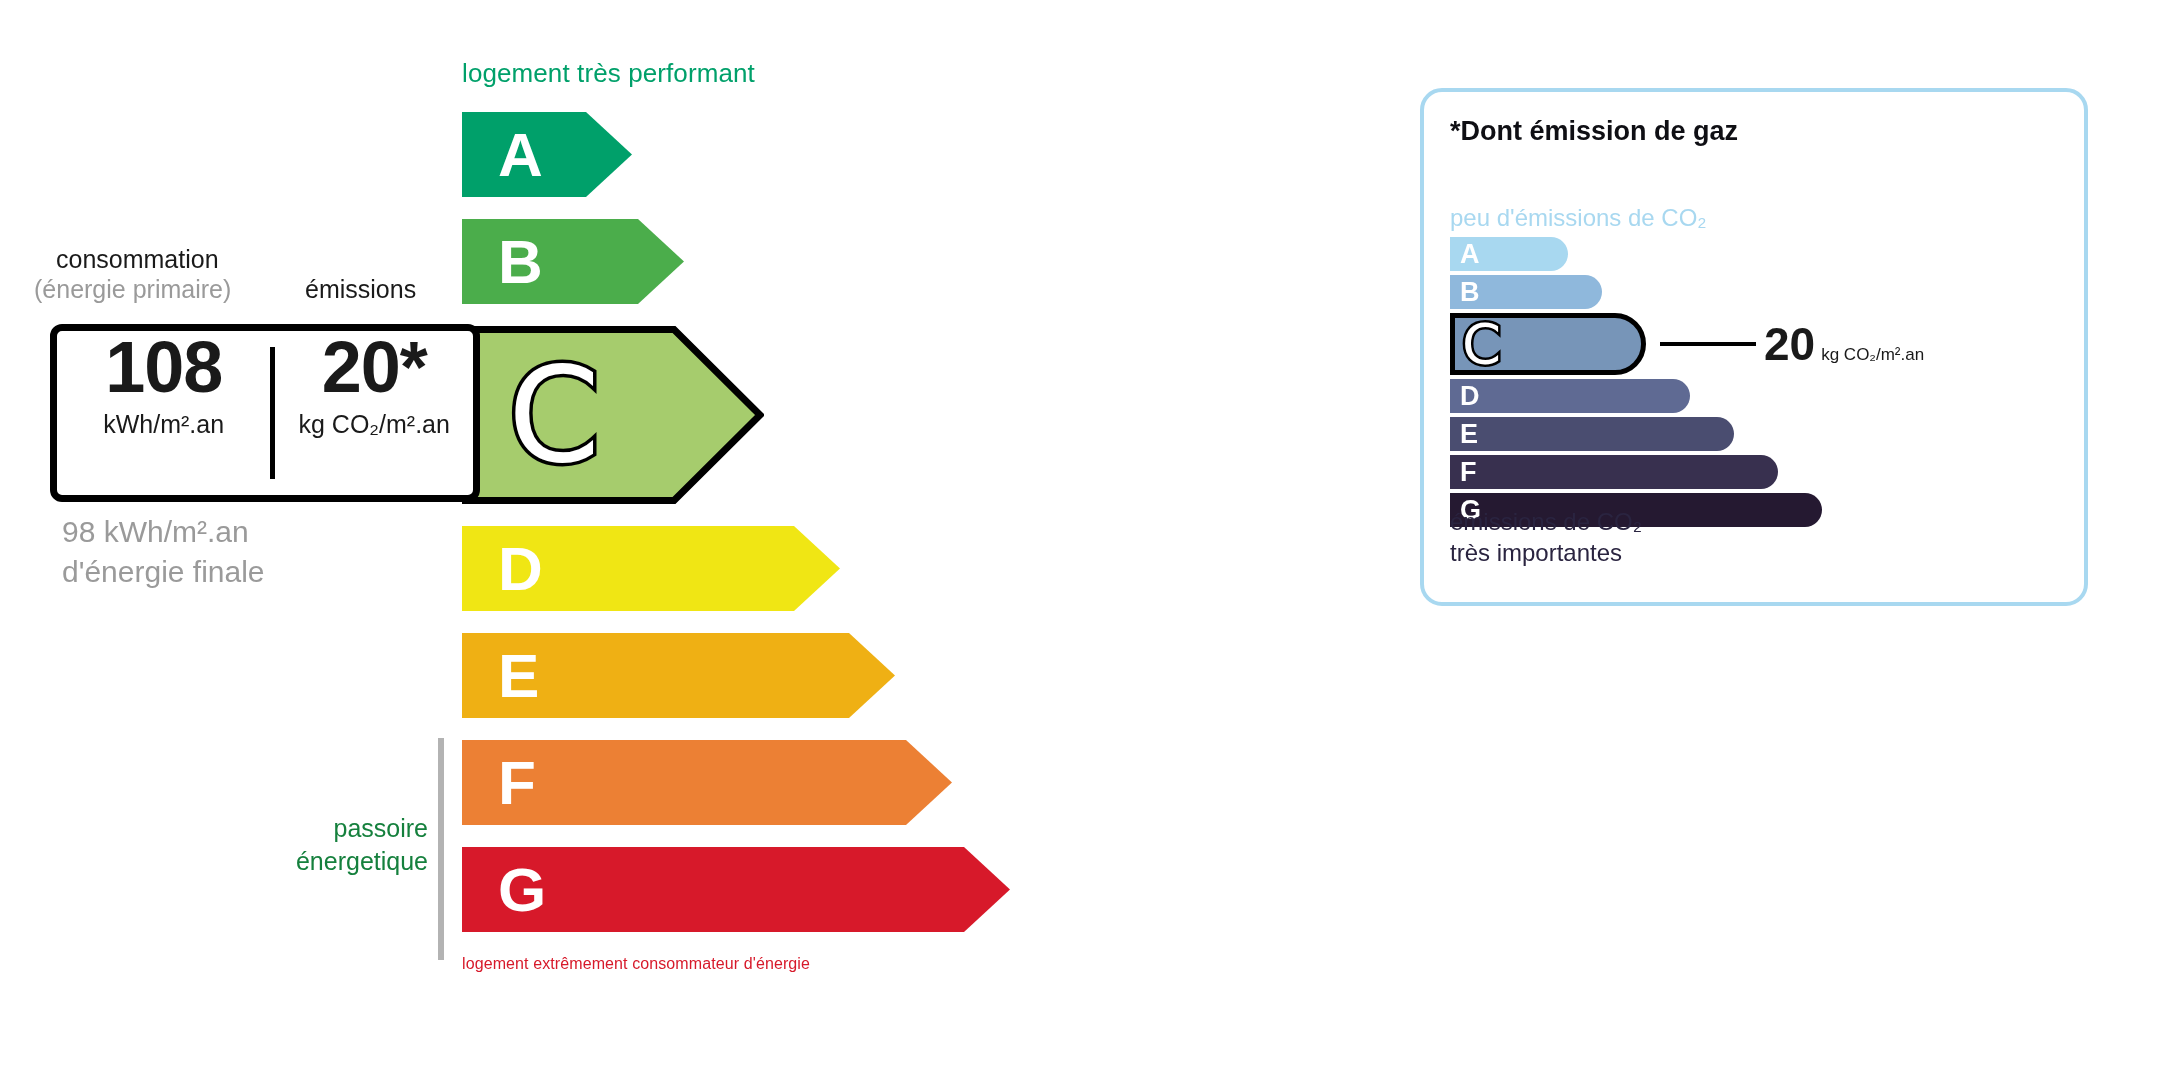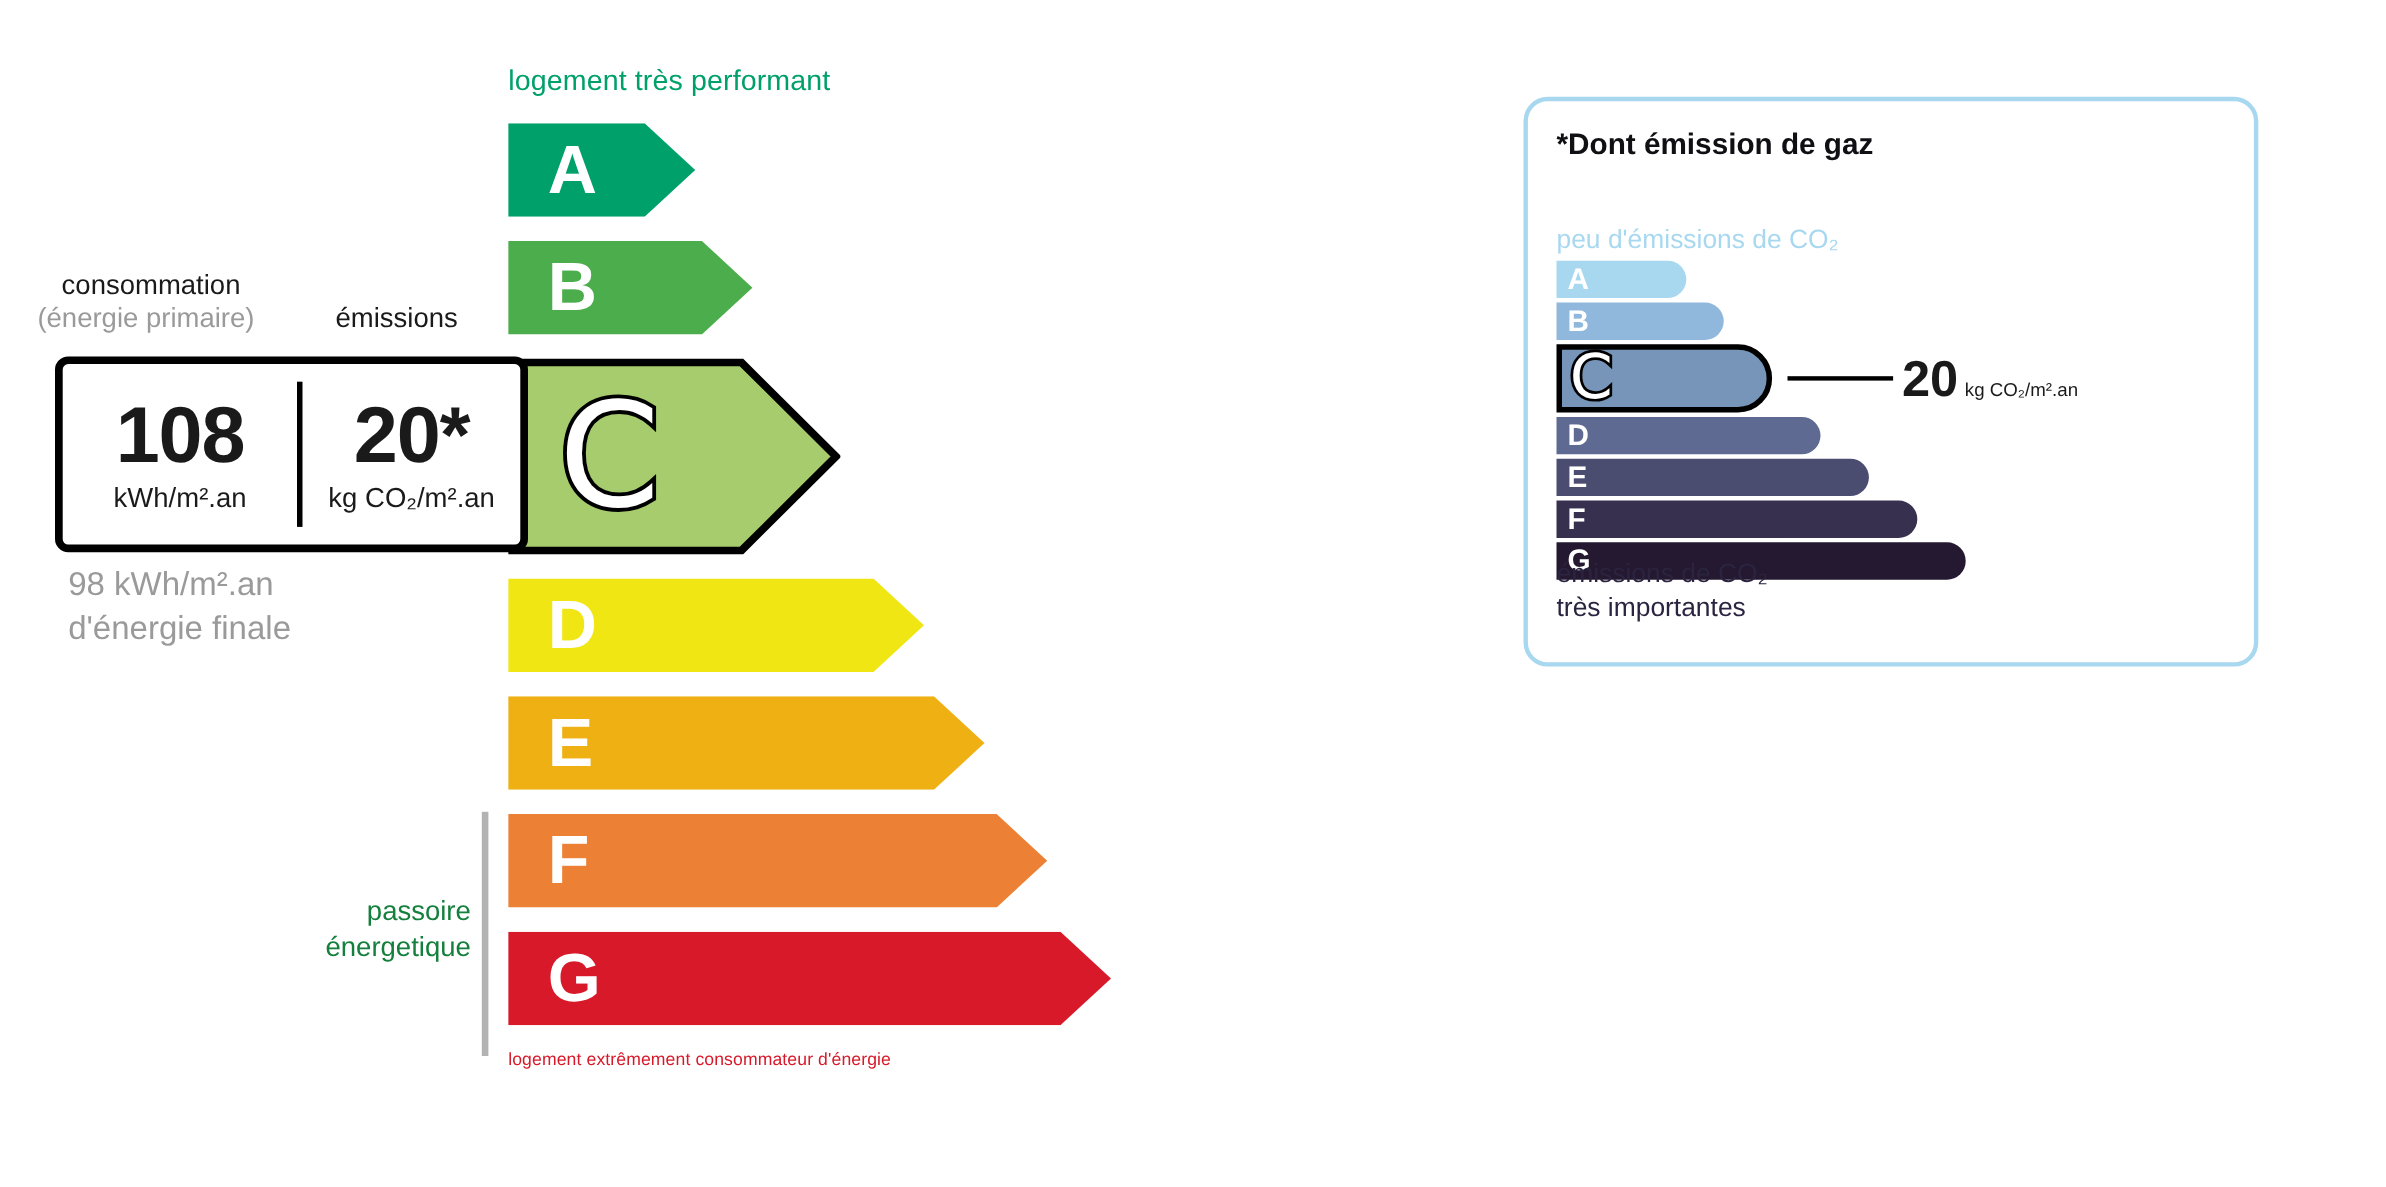--- a/index.html
+++ b/index.html
@@ -43,21 +43,21 @@
     -webkit-text-stroke:7px #000;paint-order:stroke fill;
     font-family:"DejaVu Sans",sans-serif;
   }
 
   
   #value-box{
     position:absolute;left:50px;top:324px;width:430px;height:178px;
     border:7px solid #000;border-radius:12px;background:#fff;
     box-sizing:border-box;display:flex;z-index:5;
   }
-  .vb-cell{flex:1;display:flex;flex-direction:column;align-items:center;justify-content:center;}
+  .vb-cell{flex:1;display:flex;flex-direction:column;align-items:center;justify-content:flex-start;}
   .vb-cell.first{flex:1.08;}
   .vb-divider{width:5px;background:#000;margin:16px 0;}
   .vb-value{font-size:72px;font-weight:bold;line-height:1;letter-spacing:-1px;}
   .vb-unit{font-size:25px;margin-top:9px;line-height:1;}
 
   .sub-note{
     position:absolute;left:62px;top:512px;
     font-size:30px;color:#9a9a9a;line-height:1.32;
   }
 
@@ -68,21 +68,21 @@
 
   
   #passoire-bar{position:absolute;left:438px;top:738px;width:6px;height:222px;background:#b3b3b3;}
   .lbl-passoire{
     position:absolute;left:250px;top:812px;width:178px;
     text-align:right;font-size:25px;color:#15803d;line-height:1.32;
   }
 
   
   #co2-panel{
-    position:absolute;left:1385px;top:88px;width:668px;height:518px;
+    position:absolute;left:1420px;top:88px;width:668px;height:518px;
     border:4px solid #a8d8f0;border-radius:22px;background:#fff;box-sizing:border-box;
   }
   .panel-title{
     position:absolute;left:26px;top:22px;
     font-size:27px;font-weight:bold;line-height:1.28;color:#0f0f14;
   }
   .co2-top-caption{
     position:absolute;left:26px;top:112px;font-size:24px;color:#a8d8f0;
   }
   .co2-bottom-caption{

